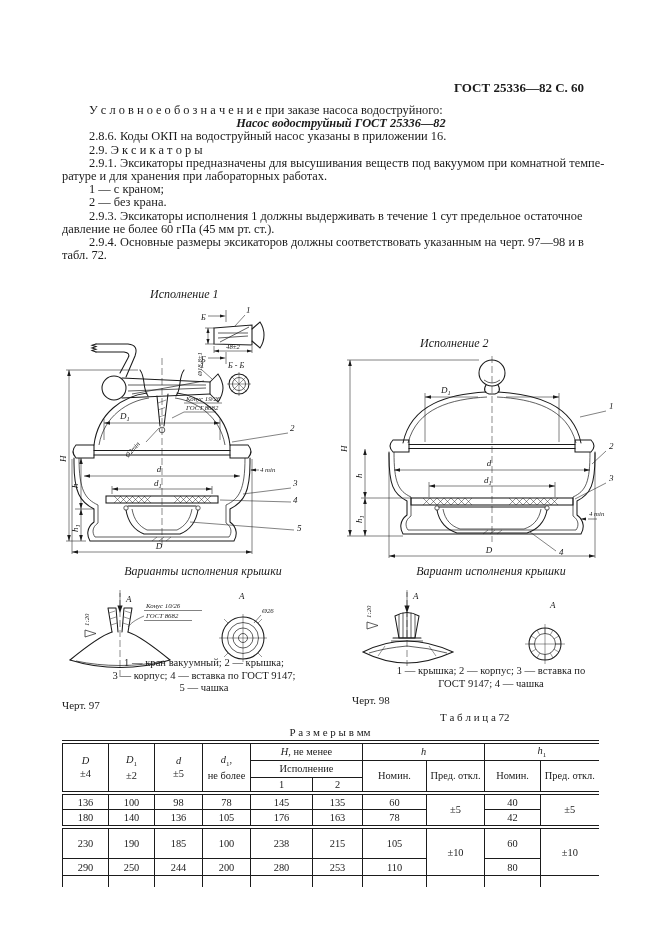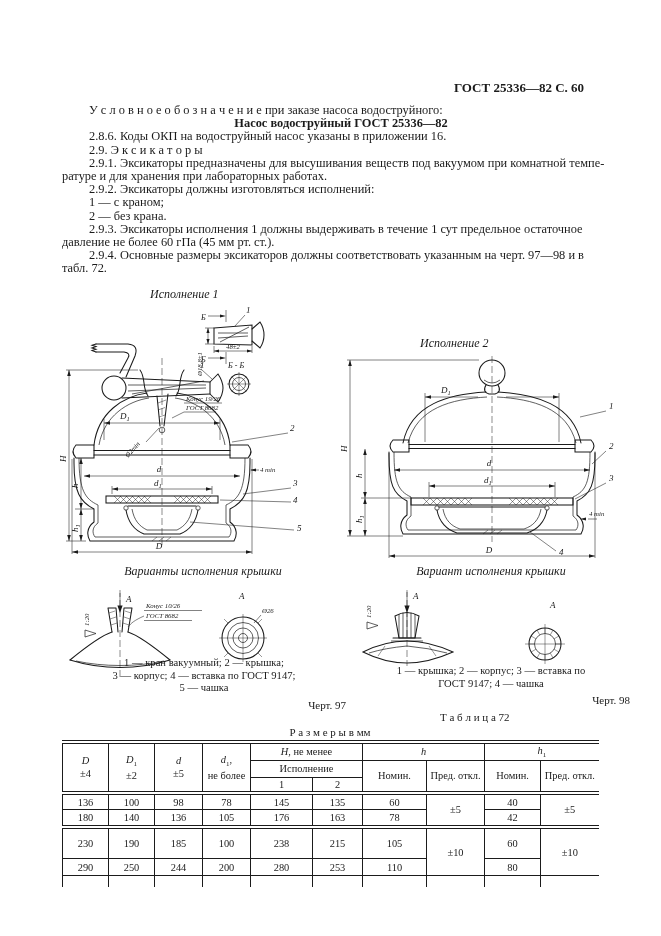--- a/index.html
+++ b/index.html
@@ -3,24 +3,24 @@
 <meta charset="utf-8">
 <style>
   html,body{margin:0;padding:0}
   body{width:661px;height:936px;background:#ffffff;position:relative;
        font-family:"Liberation Serif","DejaVu Serif",serif;color:#1b1b1b;overflow:hidden}
   .abs{position:absolute}
   .hdr{font-weight:bold;font-size:13px;white-space:nowrap}
   .tl{font-size:12.4px;line-height:13.2px;white-space:nowrap}
   .ind{text-indent:27px}
   .ctr{text-align:center}
-  .it{}
+  .it{font-style:italic}
   .figtitle{font-style:italic;font-size:12px;white-space:nowrap}
   .cap{font-size:10.6px;line-height:12.6px;text-align:center}
-  .chert{font-size:11px;text-align:right;margin-top:4px}
+  .chert{font-size:11px;text-align:left;margin-top:4px}
   .tlabel{font-size:11px;white-space:nowrap}
   svg{overflow:visible}
   svg .ln{fill:none;stroke:#1b1b1b;stroke-width:1.05;stroke-linecap:round}
   svg .in{fill:none;stroke:#1b1b1b;stroke-width:0.7}
   svg .dim{fill:none;stroke:#1b1b1b;stroke-width:0.55}
   svg .ht{fill:none;stroke:#1b1b1b;stroke-width:0.45}
   svg .cl{fill:none;stroke:#1b1b1b;stroke-width:0.5;stroke-dasharray:7 3}
   svg .ar{fill:#1b1b1b;stroke:none}
   svg text{fill:#1b1b1b;font-family:"Liberation Serif","DejaVu Serif",serif}
   .t9{font-size:9px;font-style:italic}
@@ -43,21 +43,20 @@
 
 <div class="abs hdr" style="left:418px;top:80px;width:202px;text-align:center">ГОСТ 25336—82 С. 60</div>
 
 <div class="abs" style="left:62px;top:104px;width:558px">
   <div class="tl ind">У с л о в н о е   о б о з н а ч е н и е  при заказе насоса водоструйного:</div>
   <div class="tl ctr it" style="font-weight:600">Насос водоструйный ГОСТ 25336—82</div>
   <div class="tl ind">2.8.6. Коды ОКП на водоструйный насос указаны в приложении 16.</div>
   <div class="tl ind">2.9. Э к с и к а т о р ы</div>
   <div class="tl ind">2.9.1. Эксикаторы предназначены для высушивания веществ под вакуумом при комнатной темпе-</div>
   <div class="tl">ратуре и для хранения при лабораторных работах.</div>
-  <div class="tl ind">2.9.2. Эксикаторы должны изготовляться исполнений:</div>
   <div class="tl ind">1 — с краном;</div>
   <div class="tl ind">2 — без крана.</div>
   <div class="tl ind">2.9.3. Эксикаторы  исполнения 1  должны выдерживать в течение 1 сут предельное остаточное</div>
   <div class="tl">давление не более 60 гПа (45 мм рт. ст.).</div>
   <div class="tl ind">2.9.4. Основные размеры эксикаторов должны соответствовать указанным на черт. 97—98  и  в</div>
   <div class="tl">табл. 72.</div>
 </div>
 
 <div class="abs figtitle" style="left:150px;top:287px">Исполнение 1</div>
 <div class="abs figtitle" style="left:420px;top:336px">Исполнение 2</div>

